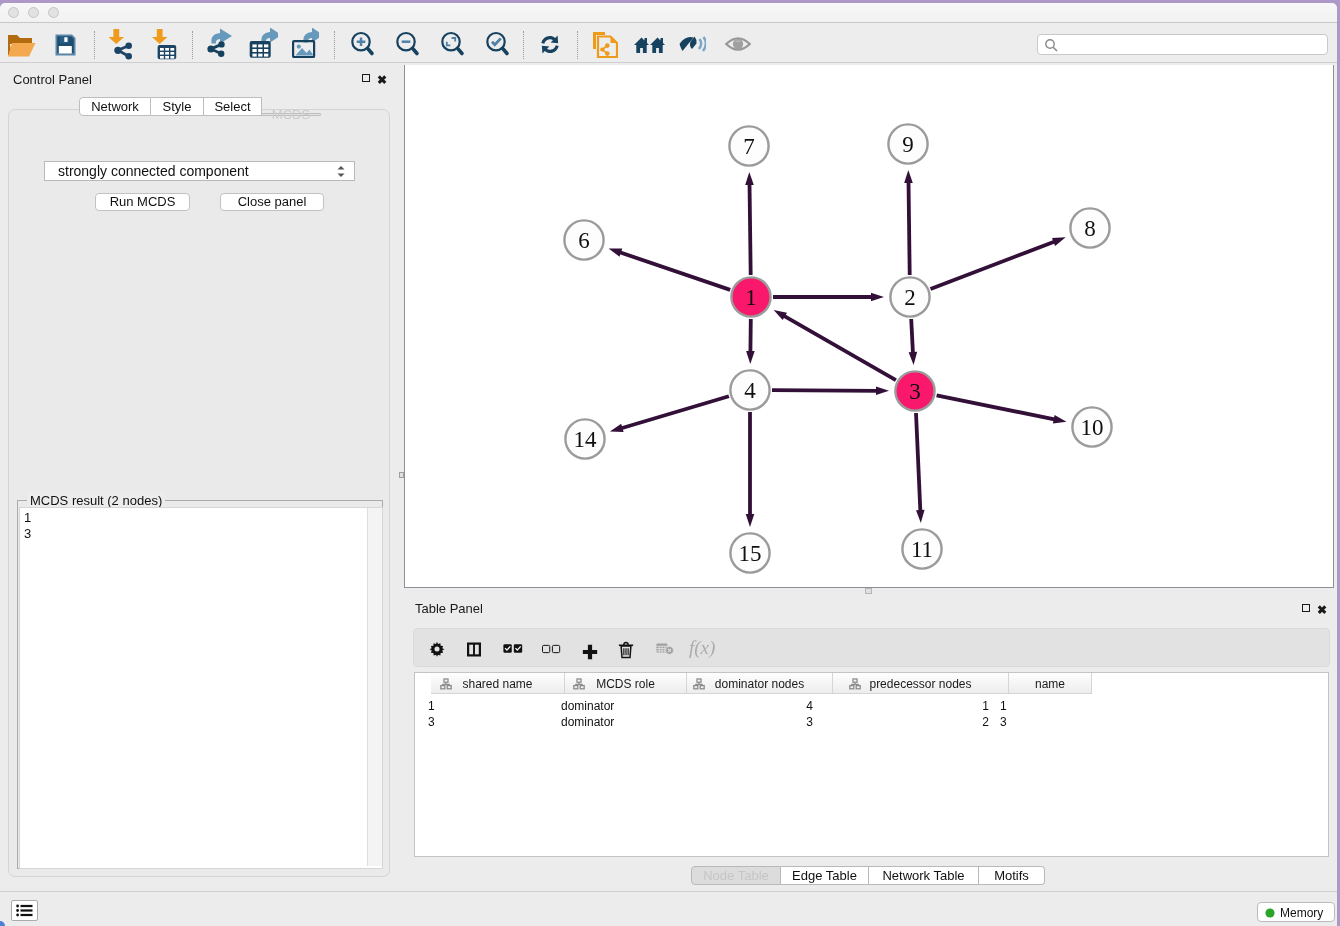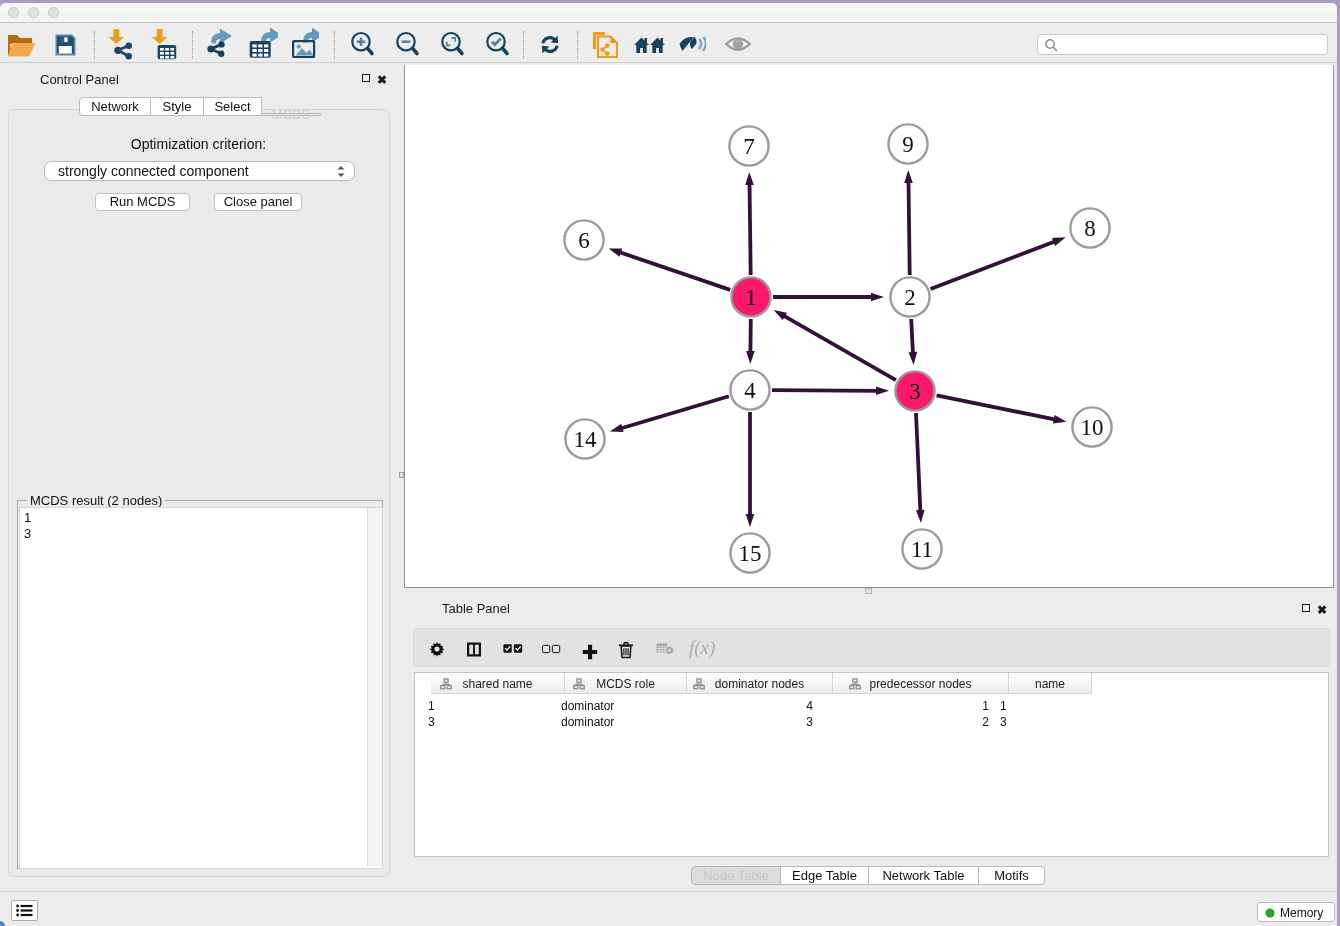--- a/index.html
+++ b/index.html
@@ -7,30 +7,30 @@
 body { background:#ad99c7; font-family:"Liberation Sans", sans-serif; position:relative; }
 #win { position:absolute; left:0; top:4px; width:1337px; height:922px; background:#ececec; border-radius:5px 5px 0 0; }
 #titlebar { position:absolute; left:0; top:-1px; width:1337px; height:20px; background:linear-gradient(#f8f8f8,#f1f1f1); border-bottom:1px solid #c8c8c8; border-radius:5px 5px 0 0; }
 #titlebar .tl { position:absolute; top:3.5px; width:11px; height:11px; border-radius:50%; background:#e2e2e2; border:1px solid #c6c6c6; }
 #title-text { position:absolute; top:3px; left:0; width:1337px; text-align:center; font-size:13px; color:#a2a2a2; }
 #toolbar { position:absolute; left:0; top:20px; width:1337px; height:39px; background:#ededed; border-bottom:1px solid #cfcfcf; }
 .sep { position:absolute; top:7px; height:28px; width:0; border-left:1px dotted #9a9a9a; }
 .ticon { position:absolute; top:3px; }
 #searchbox { position:absolute; left:1037px; top:10px; width:291px; height:21px; background:#fff; border:1px solid #c9c9c9; border-radius:4px; }
 #controlpanel { position:absolute; left:0; top:59px; width:397px; height:828px; }
-.panel-title { font-size:13px; color:#1a1a1a;margin-left:27px; }
+.panel-title { font-size:13px; color:#1a1a1a; }
 .winbtn-sq { position:absolute; width:8px; height:8px; border:1.5px solid #1a1a1a; }
 .winbtn-x { position:absolute; font-size:12px; font-weight:bold; color:#1a1a1a; line-height:1; }
 #cp-tabs { position:absolute; left:79px; top:34px; height:19px; display:flex; font-size:13px; }
 #cp-tabs .tab { border:1px solid #bdbdbd; border-left:none; background:#fff; color:#111; display:flex; align-items:center; justify-content:center; }
 #cp-tabs .tab.first { border-left:1px solid #bdbdbd; border-radius:4px 0 0 4px; }
 #cp-tabs .tab.sel { background:#e4e4e4; color:#cbcbcb; border-radius:0 4px 4px 0;margin-top:16px; }
 #cp-pane { position:absolute; left:8px; top:46px; width:382px; height:768px; background:#eaeaea; border:1px solid #d4d4d4; border-radius:7px; }
 #opt-label { position:absolute; left:0; top:73px; width:397px; text-align:center; font-size:14px; color:#111; }
-#cp-select { position:absolute; left:44px; top:98px; width:311px; height:20px; background:#fff; border:1px solid #b9b9b9; border-radius:7px; font-size:14px; color:#111; line-height:18px; padding-left:13px; }
+#cp-select { position:absolute; left:44px; top:98px; width:311px; height:20px; background:#fff; border:1px solid #b9b9b9; border-radius:0; font-size:14px; color:#111; line-height:18px; padding-left:13px; }
 .cp-btn { position:absolute; top:130px; height:18px; background:#fff; border:1px solid #c2c2c2; border-radius:4px; font-size:13px; color:#111; text-align:center; line-height:16px; }
 #mcds-fs { position:absolute; left:17px; top:437px; width:366px; height:369px; border:1px solid #ababab; }
 #mcds-legend { position:absolute; left:9px; top:-8px; background:#ececec; padding:0 3px; font-size:13px; color:#111; }
 #mcds-text { position:absolute; left:1px; top:6px; width:364px; height:362px; background:#fff; border:1px solid #d6d6d6; font-size:13px; color:#111; line-height:16px; padding:2px 0 0 4px; }
 #mcds-scroll { position:absolute; right:0px; top:0px; width:15px; height:358px; background:#f4f4f4; border-left:1px solid #dedede; }
 #netframe { position:absolute; left:404px; top:61px; width:930px; height:523px; border:1px solid #8e8e96; border-top:none; background:#fff; }
 #net-title { position:absolute; left:0; top:0; width:928px; height:21px; background:linear-gradient(#f5f5f5,#d8d8d8); border-top:1px solid #cccccc; border-bottom:1px solid #9c9c9c; }
 .tlb { position:absolute; top:5px; width:11px; height:11px; border-radius:50%; }
 .tlb svg { position:absolute; left:0; top:0; }
 #net-title .name { position:absolute; top:3px; width:100%; text-align:center; font-size:13px; font-weight:bold; color:#111; }
@@ -190,29 +190,28 @@
   <div class="panel-title" style="position:absolute;left:13px;top:9px">Control Panel</div>
   <div class="winbtn-sq" style="left:362px;top:11px"></div>
   <div class="winbtn-x" style="left:377px;top:11px">✖</div>
   <div id="cp-pane"></div>
   <div id="cp-tabs">
    <div class="tab first" style="width:72px">Network</div>
    <div class="tab" style="width:53px">Style</div>
    <div class="tab" style="width:58px">Select</div>
    <div class="tab sel" style="width:59px">MCDS</div>
   </div>
-  <div id="opt-label">Optimization criterion:</div>
   <div id="cp-select">strongly connected component
    <svg style="position:absolute;right:8px;top:3px" width="10" height="13" viewBox="0 0 10 13">
      <path d="M1.5 4.5 L5 1 L8.5 4.5 z" fill="#555"></path>
      <path d="M1.5 8.5 L5 12 L8.5 8.5 z" fill="#555"></path>
    </svg>
   </div>
   <div class="cp-btn" style="left:95px;width:95px">Run MCDS</div>
-  <div class="cp-btn" style="left:214px;width:88px">Close panel</div>
+  <div class="cp-btn" style="left:220px;width:104px">Close panel</div>
   <div id="mcds-fs">
    <div id="mcds-legend">MCDS result (2 nodes)</div>
    <div id="mcds-text">1<br>3<div id="mcds-scroll"></div></div>
   </div>
  </div>
  <div id="netframe">
   <div style="position:absolute;left:0;top:21px;width:928px;height:501px;overflow:hidden"><svg width="929" height="502" viewBox="0 0 929 502">
           <line x1="345.7" y1="189.0" x2="344.5" y2="97.0" stroke="#321038" stroke-width="3.8"></line>
           <path d="M344.3 86.0 L348.8 98.9 L340.2 99.1 Z" fill="#321038"></path>
           <line x1="325.2" y1="203.9" x2="214.0" y2="166.0" stroke="#321038" stroke-width="3.8"></line>

